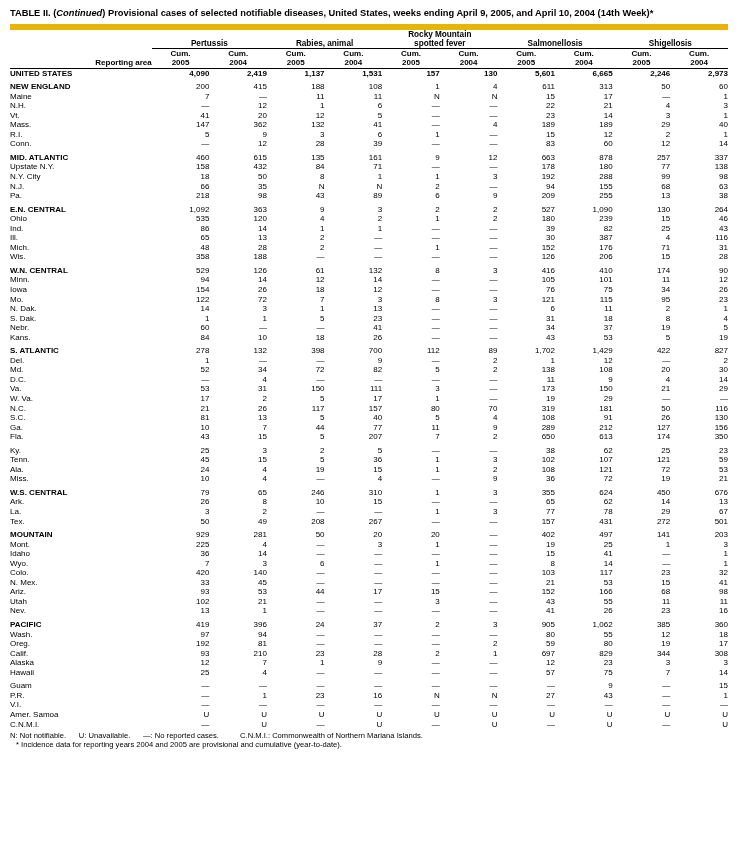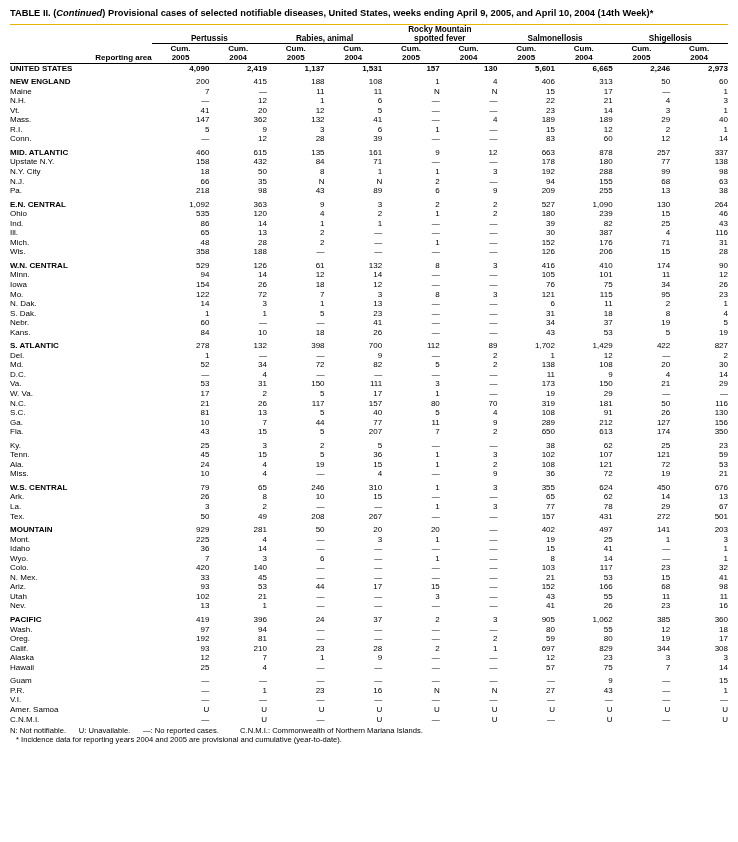--- a/index.html
+++ b/index.html
@@ -55,21 +55,21 @@
     padding-top: 1px;
     padding-bottom: 1px;
   }
   .hdr-area {
     font-weight: bold;
     font-size: 8px;
     text-align: right;
     vertical-align: bottom;
     padding-bottom: 1px;
   }
-  .topline { border-top: 1px solid #eab308; }
+  .topline { border-top: 6px solid #eab308; }
   .thickline { border-bottom: 1.4px solid #000; }
   .rule-row td { height: 1px; padding: 0; }
   td.num {
     text-align: right;
     padding-right: 12px;
     font-size: 8px;
     line-height: 9.55px;
     white-space: nowrap;
   }
   td.area {
@@ -190,21 +190,21 @@
           <td colspan="11"></td>
         </tr>
         <tr class="group">
           <td class="area">NEW ENGLAND</td>
           <td class="num">200</td>
           <td class="num">415</td>
           <td class="num">188</td>
           <td class="num">108</td>
           <td class="num">1</td>
           <td class="num">4</td>
-          <td class="num">406</td>
+          <td class="num">611</td>
           <td class="num">313</td>
           <td class="num">50</td>
           <td class="num">60</td>
         </tr>
         <tr>
           <td class="area">Maine</td>
           <td class="num">7</td>
           <td class="num">—</td>
           <td class="num">11</td>
           <td class="num">11</td>

